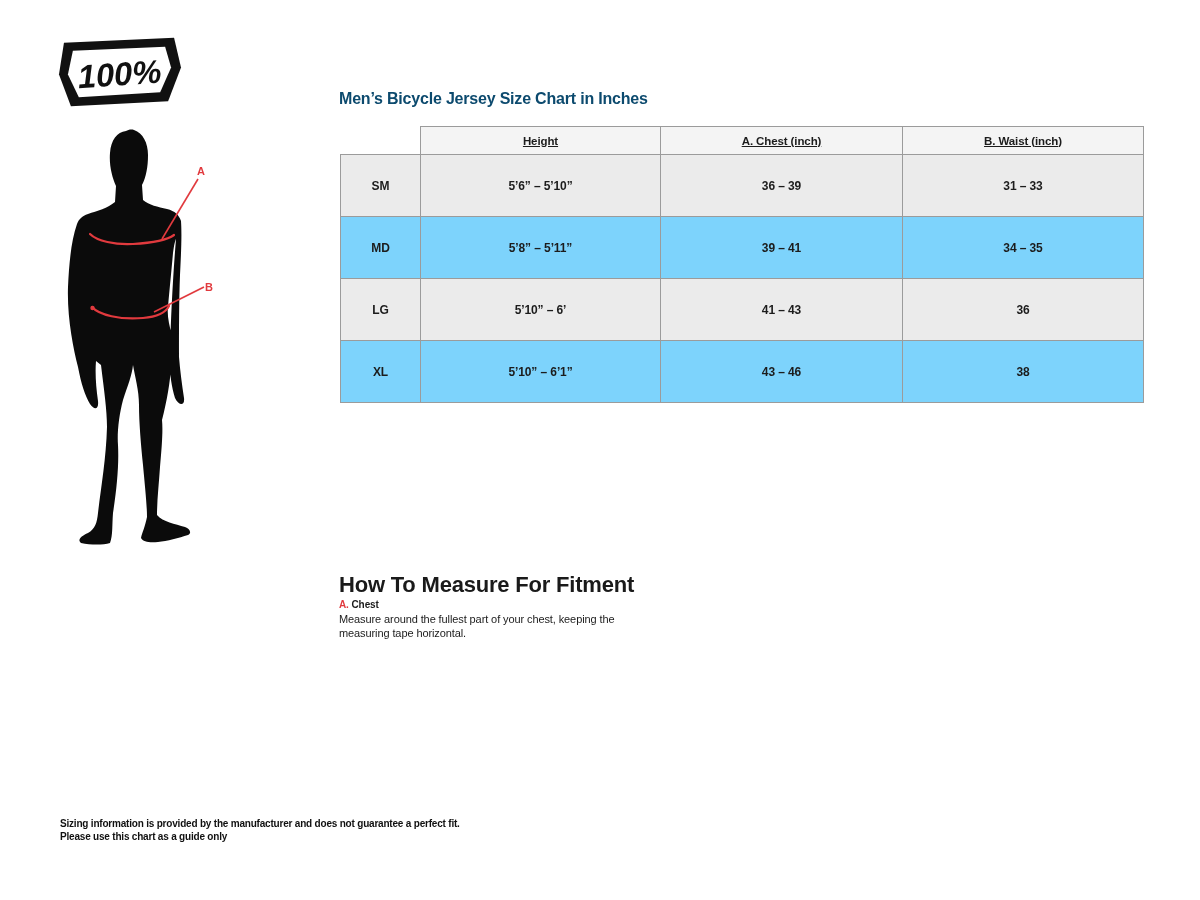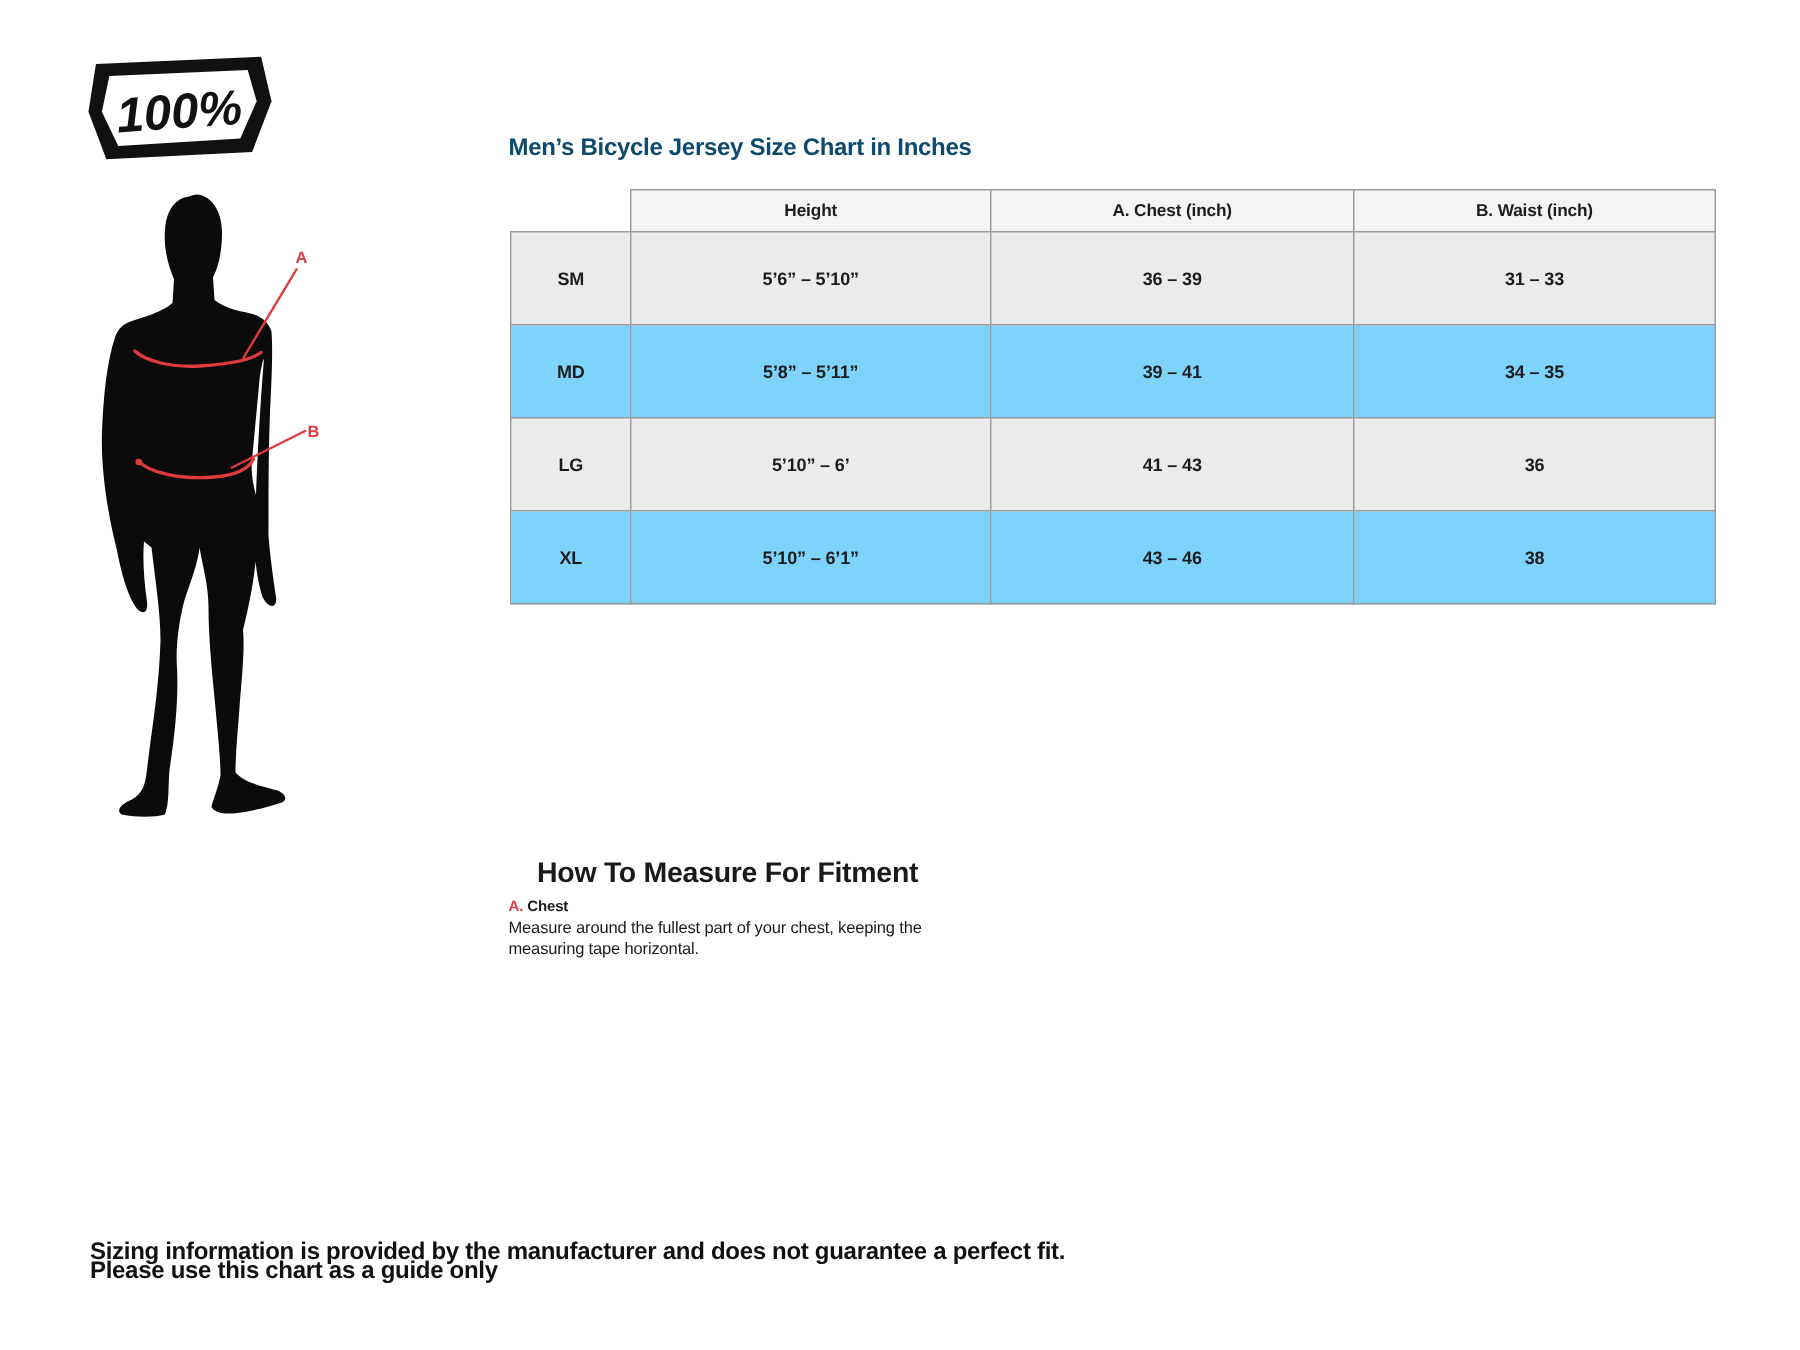--- a/index.html
+++ b/index.html
@@ -37,52 +37,53 @@
     border: 1px solid #9b9b9b;
     text-align: center;
     vertical-align: middle;
     font-weight: 700;
     color: #1c1c1c;
   }
   .size-table thead th {
     background: #f4f4f4;
     height: 28px;
     font-size: 11.5px;
+    text-decoration: underline;
   }
   .size-table thead th.blank {
     border: none;
     background: transparent;
   }
   .size-table tbody td {
     height: 62px;
     font-size: 12px;
     background: #7dd3fc;
   }
   .size-table tbody tr.stripe td { background: #ebebeb; }
 
   
   .howto-heading {
-    position: absolute; left: 358px; top: 572px;
-    font-size: 19px; font-weight: 700; letter-spacing: -0.2px; color: #1a1a1a;
+    position: absolute; left: 339px; top: 572px;
+    font-size: 22px; font-weight: 700; letter-spacing: -0.2px; color: #1a1a1a;
   }
   .measure-col {
     position: absolute; top: 598px; width: 300px;
     font-size: 11px; line-height: 14px; letter-spacing: -0.1px; color: #1b1b1b;
   }
   .measure-col.col-a { left: 339px; }
   .measure-col.col-b { left: 721px; }
   .measure-title { font-weight: 700; font-size: 10px; }
   .measure-title .letter { color: #e13a3e; }
   .measure-desc { margin-top: 0px; }
 
   
   .footer {
     position: absolute; left: 60px; top: 818px;
-    font-size: 16px; font-weight: 700; line-height: 12.5px;
-    letter-spacing: -0.2px; color: #111111; margin-top: 11px;
+    font-size: 10px; font-weight: 700; line-height: 12.5px;
+    letter-spacing: -0.2px; color: #111111;
   }
 
   .red-stroke { stroke: #e13a3e; fill: none; }
   .red-text { fill: #e13a3e; font-weight: 700; font-family: "Liberation Sans", sans-serif; }
 </style>
 </head>
 <body>
 
 <div class="page">
 

